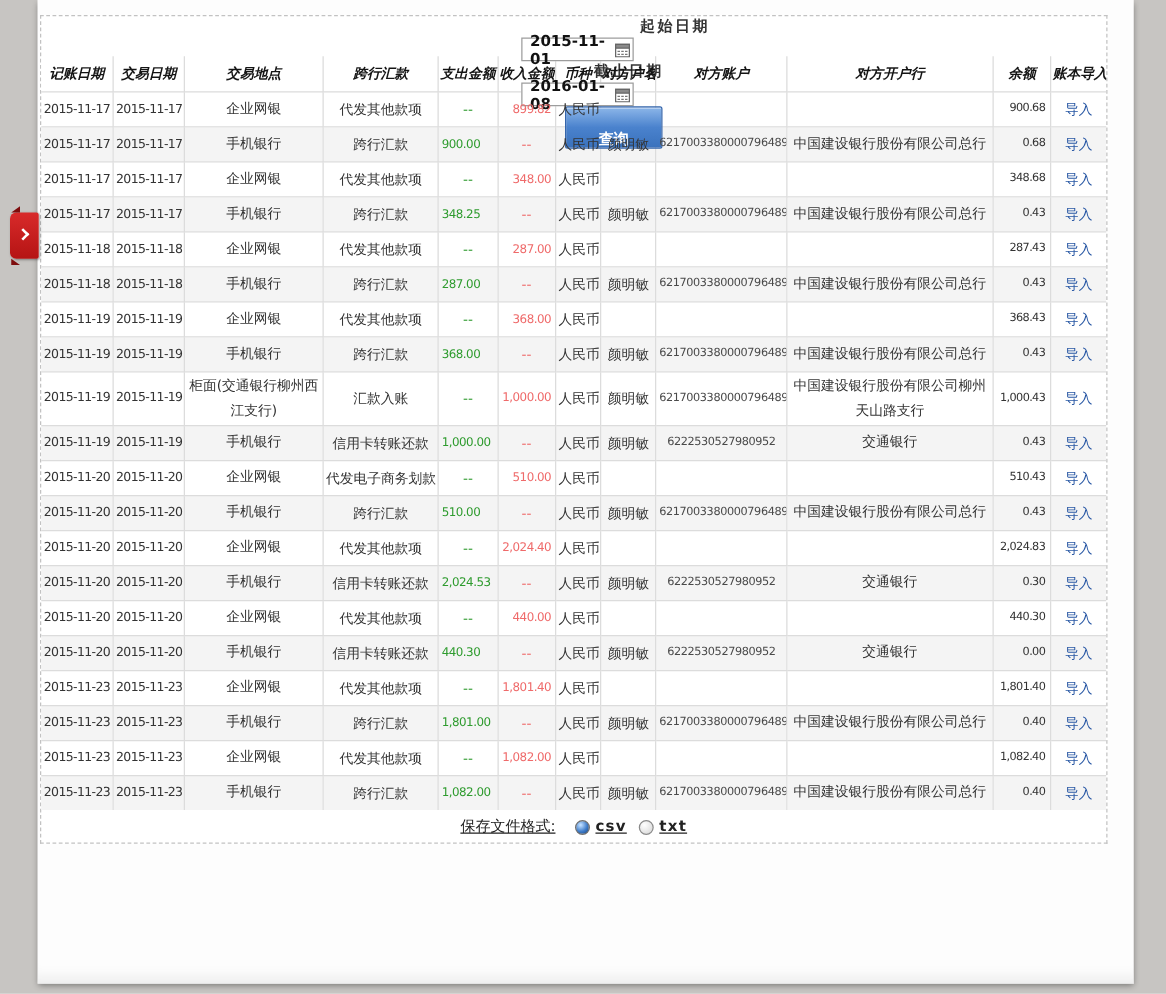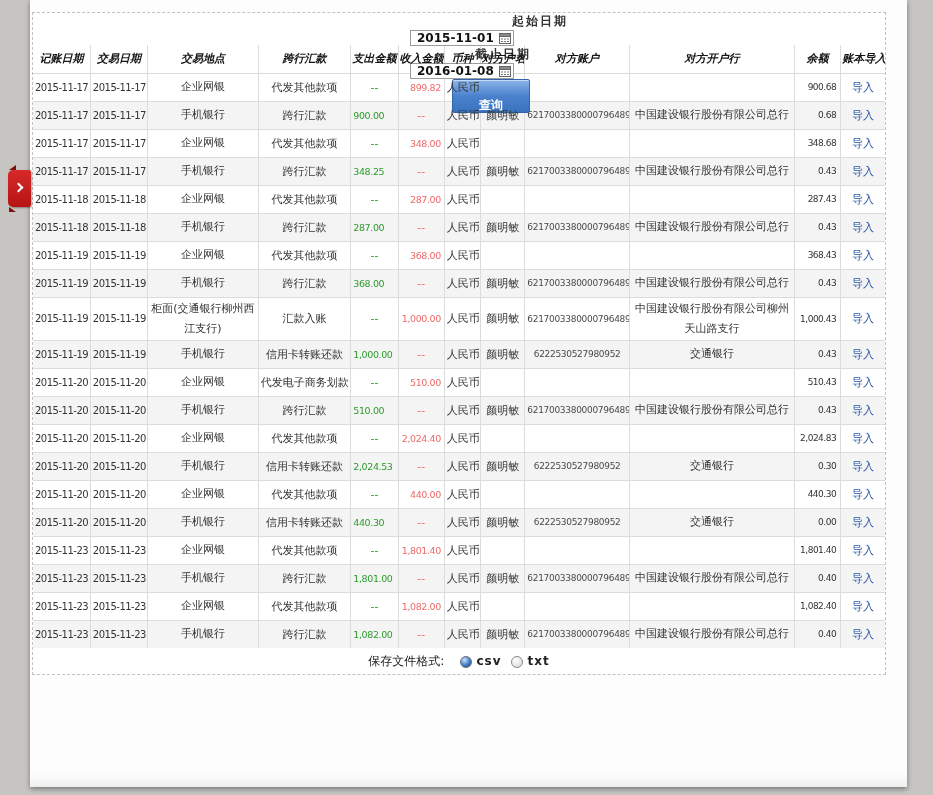--- a/index.html
+++ b/index.html
@@ -18,21 +18,21 @@
   .dashed-box {
     position:absolute; left:2px; top:12px; right:21px;
     border:1px dashed #c2c2c2;
     background:#fff;
   }
   
   .query-bar { display:flex; align-items:center; height:32px; font-size:12px; color:#333;flex-direction:column; }
   .qlabel { font-weight:bold; margin-left:162px; letter-spacing:2px; }
   .qlabel.second { margin-left:88px; }
   .date-input {
-    width:104px; height:19px; margin-left:6px;
+    width:90px; height:19px; margin-left:6px;
     border:1px solid #9d9d9d; background:#fff;
     display:flex; align-items:center; justify-content:space-between;
     padding:0 2px 0 6px;
   }
   .date-input .val { font-weight:bold; font-size:12px; color:#111; letter-spacing:0; }
   .cal { width:12px; height:12px; flex:0 0 auto; }
   
   .btn {
     display:inline-block; min-width:77px; height:20px; line-height:18px;
     font-size:12px; font-weight:bold; color:#fff; text-align:center;
@@ -66,21 +66,21 @@
   .tx td.exp  { color:#2e9b2e; text-align:left; padding-right:3px; font-size:9.5px; letter-spacing:-0.4px; }
   .tx td.inc  { color:#ef6a6a; text-align:right; padding-right:3px; font-size:9.5px; letter-spacing:-0.4px; }
   .tx td.dash-exp { color:#2e9b2e; text-align:center; }
   .tx td.dash-inc { color:#ef6a6a; text-align:center; }
   .tx td.acct { color:#4a4a4a; font-size:9px; letter-spacing:-0.3px; }
   .tx td.bal  { text-align:right; padding-right:4px; font-size:9px; letter-spacing:-0.5px;margin-left:48px; }
   .tx a.import { color:#2857a4; text-decoration:none; cursor:pointer; font-size:11px; }
   
   .format-row {
     height:26px; display:flex; align-items:center; justify-content:center;
-    font-size:12px; color:#222; gap:6px;
+    font-size:12px; color:#222; gap:6px;text-decoration:underline;
   }
   .radio {
     width:12px; height:12px; border-radius:50%;
     border:1px solid #8a8a8a; display:inline-block; cursor:pointer;
     background:radial-gradient(circle at 35% 30%, #ffffff, #d5d5d5);
     margin:0 4px 0 10px; vertical-align:middle;
   }
   .radio.checked {
     background:radial-gradient(circle at 35% 30%, #bcdcff 5%, #3f7cc9 55%, #16427e);
     border-color:#6f6f6f;

